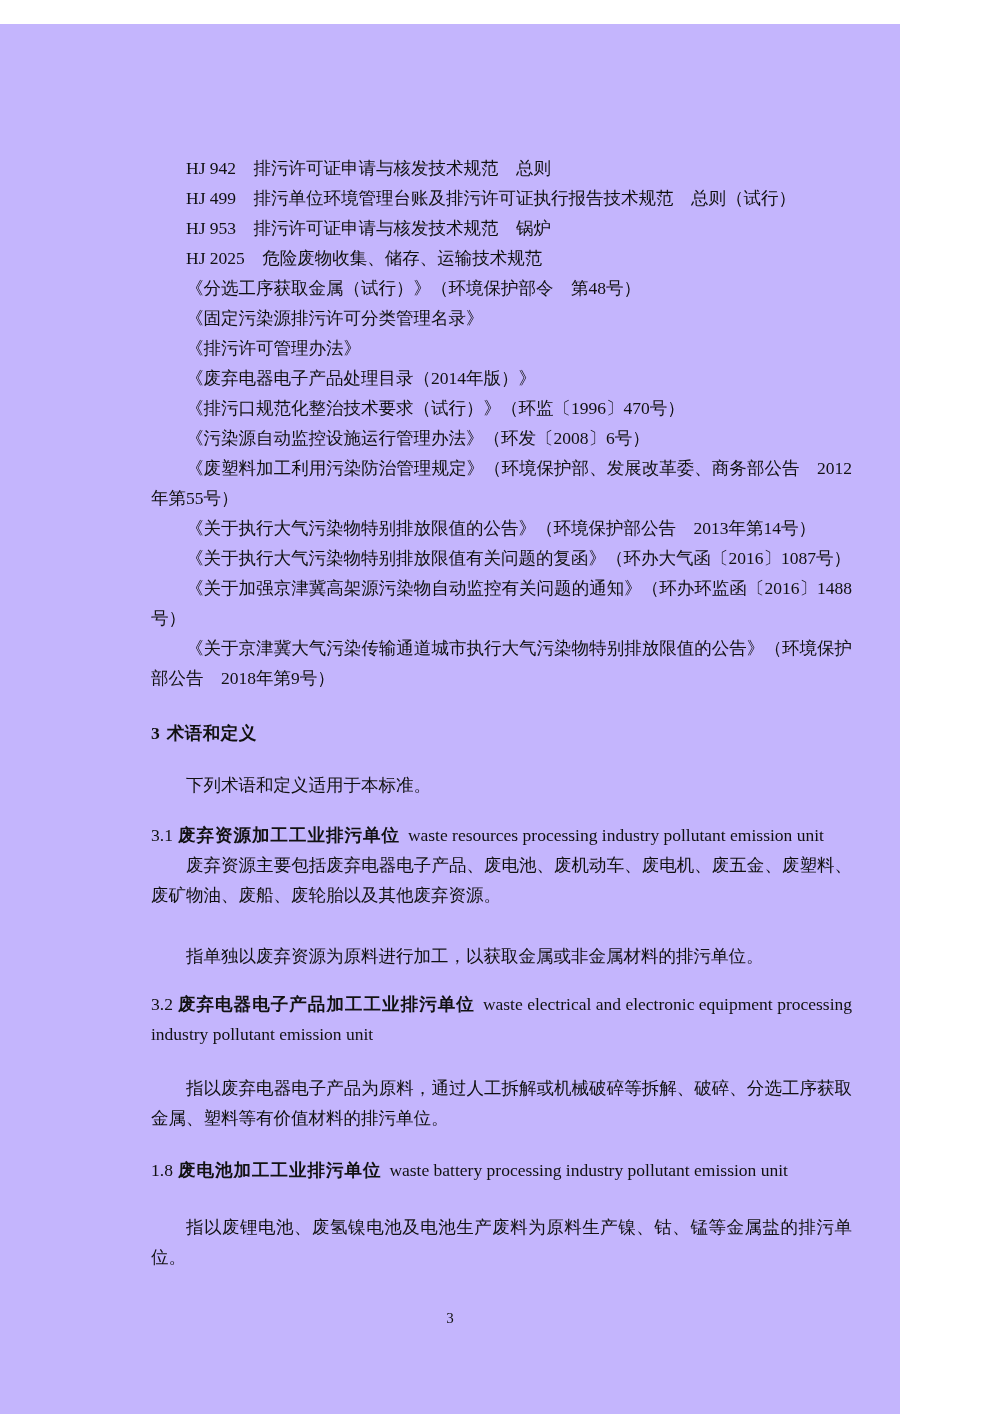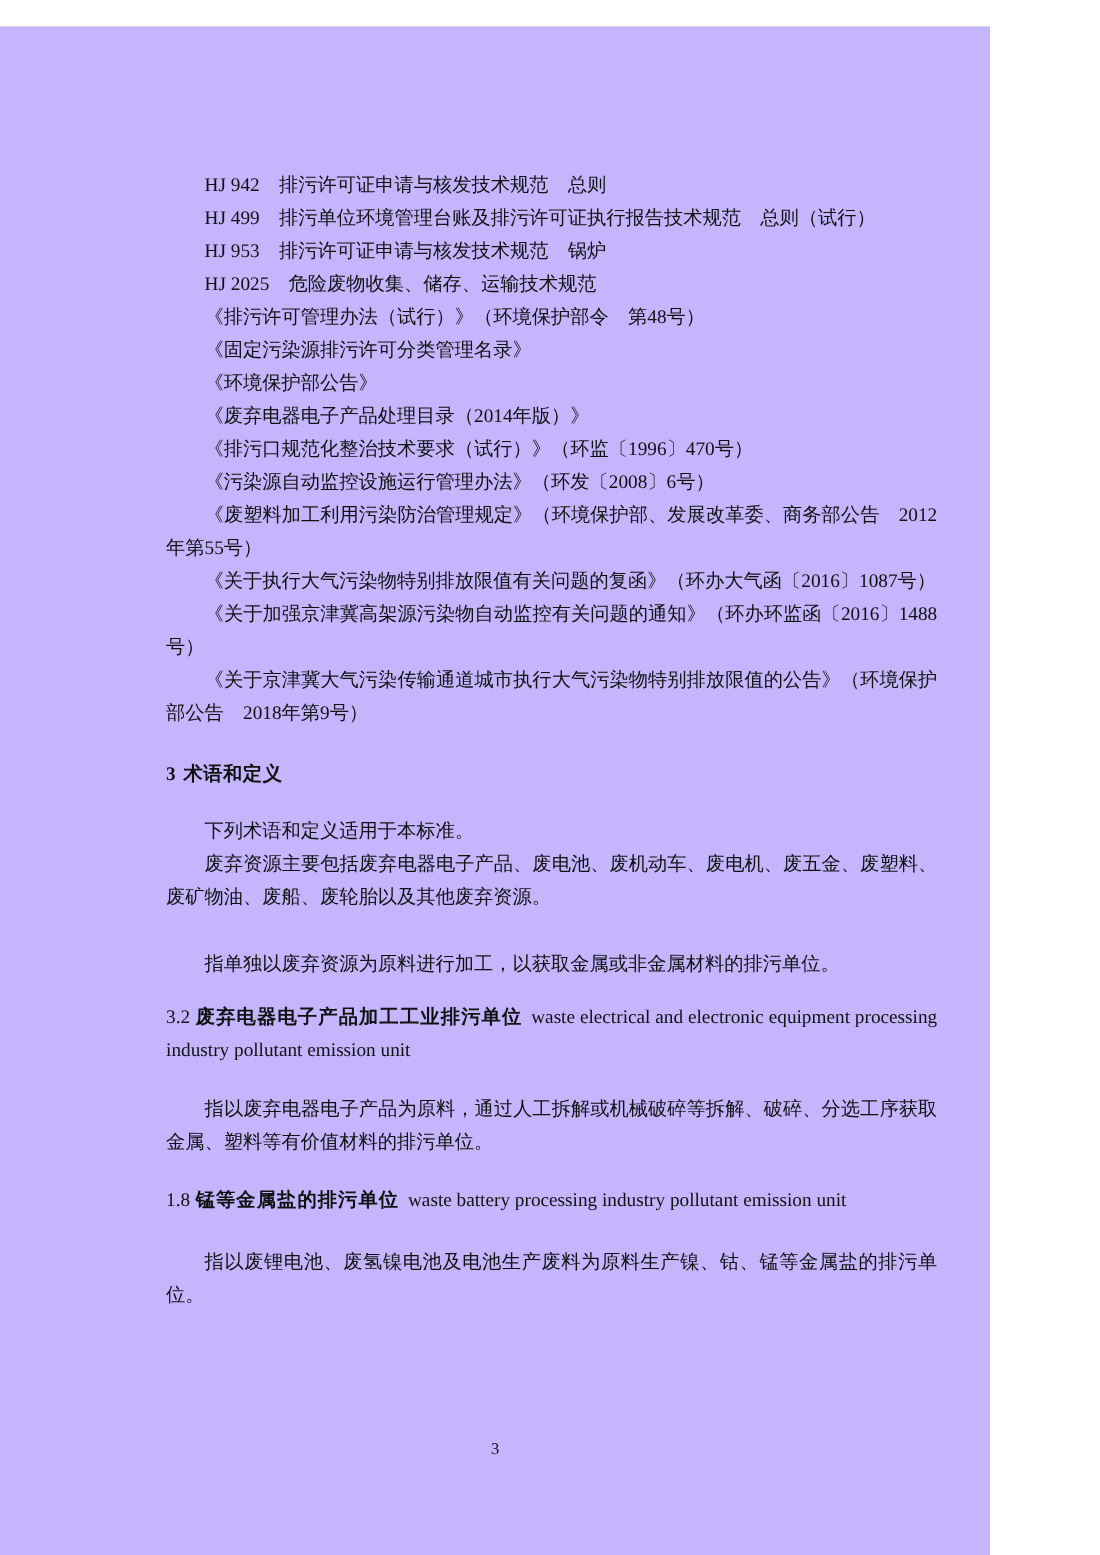--- a/index.html
+++ b/index.html
@@ -93,43 +93,45 @@
 </head>
 <body>
 
 <div class="page">
   <div class="content">
 
     <p class="ref">HJ 942　排污许可证申请与核发技术规范　总则</p>
     <p class="ref">HJ 499　排污单位环境管理台账及排污许可证执行报告技术规范　总则（试行）</p>
     <p class="ref">HJ 953　排污许可证申请与核发技术规范　锅炉</p>
     <p class="ref">HJ 2025　危险废物收集、储存、运输技术规范</p>
-    <p class="ref">《排污许可管理办法（试行）》（环境保护部令　第48号）</p>
+    <p class="ref">《分选工序获取金属（试行）》（环境保护部令　第48号）</p>
     <p class="ref">《固定污染源排污许可分类管理名录》</p>
-    <p class="ref">《环境保护部公告》</p>
+    <p class="ref">《排污许可管理办法》</p>
     <p class="ref">《废弃电器电子产品处理目录（2014年版）》</p>
     <p class="ref">《排污口规范化整治技术要求（试行）》（环监〔1996〕470号）</p>
     <p class="ref">《污染源自动监控设施运行管理办法》（环发〔2008〕6号）</p>
     <p class="ref">《废塑料加工利用污染防治管理规定》（环境保护部、发展改革委、商务部公告　2012年第55号）</p>
+    <p class="ref">《关于执行大气污染物特别排放限值的公告》（环境保护部公告　2013年第14号）</p>
     <p class="ref">《关于执行大气污染物特别排放限值有关问题的复函》（环办大气函〔2016〕1087号）</p>
     <p class="ref">《关于加强京津冀高架源污染物自动监控有关问题的通知》（环办环监函〔2016〕1488号）</p>
     <p class="ref">《关于京津冀大气污染传输通道城市执行大气污染物特别排放限值的公告》（环境保护部公告　2018年第9号）</p>
 
     <h2 class="sec-heading"><span class="num">3</span><span class="zh">术语和定义</span></h2>
 
     <p class="body-para intro-para">下列术语和定义适用于本标准。</p>
 
+    <h3 class="term-heading th-1"><span class="num">3.1</span><span class="zh">废弃资源加工工业排污单位</span><span class="en">waste resources processing industry pollutant emission unit</span></h3>
 
     <p class="body-para p-1b">废弃资源主要包括废弃电器电子产品、废电池、废机动车、废电机、废五金、废塑料、废矿物油、废船、废轮胎以及其他废弃资源。</p>
     <p class="body-para p-1a">指单独以废弃资源为原料进行加工，以获取金属或非金属材料的排污单位。</p>
 
     <h3 class="term-heading th-2"><span class="num">3.2</span><span class="zh">废弃电器电子产品加工工业排污单位</span><span class="en">waste electrical and electronic equipment processing industry pollutant emission unit</span></h3>
 
     <p class="body-para p-2a">指以废弃电器电子产品为原料，通过人工拆解或机械破碎等拆解、破碎、分选工序获取金属、塑料等有价值材料的排污单位。</p>
 
-    <h3 class="term-heading th-3"><span class="num">1.8</span><span class="zh">锰等金属盐的排污单位</span><span class="en">waste battery processing industry pollutant emission unit</span></h3>
+    <h3 class="term-heading th-3"><span class="num">1.8</span><span class="zh">废电池加工工业排污单位</span><span class="en">waste battery processing industry pollutant emission unit</span></h3>
 
     <p class="body-para p-3a">指以废锂电池、废氢镍电池及电池生产废料为原料生产镍、钴、锰等金属盐的排污单位。</p>
 
   </div>
 
   <div class="page-number">3</div>
 </div>
 
 </body></html>

